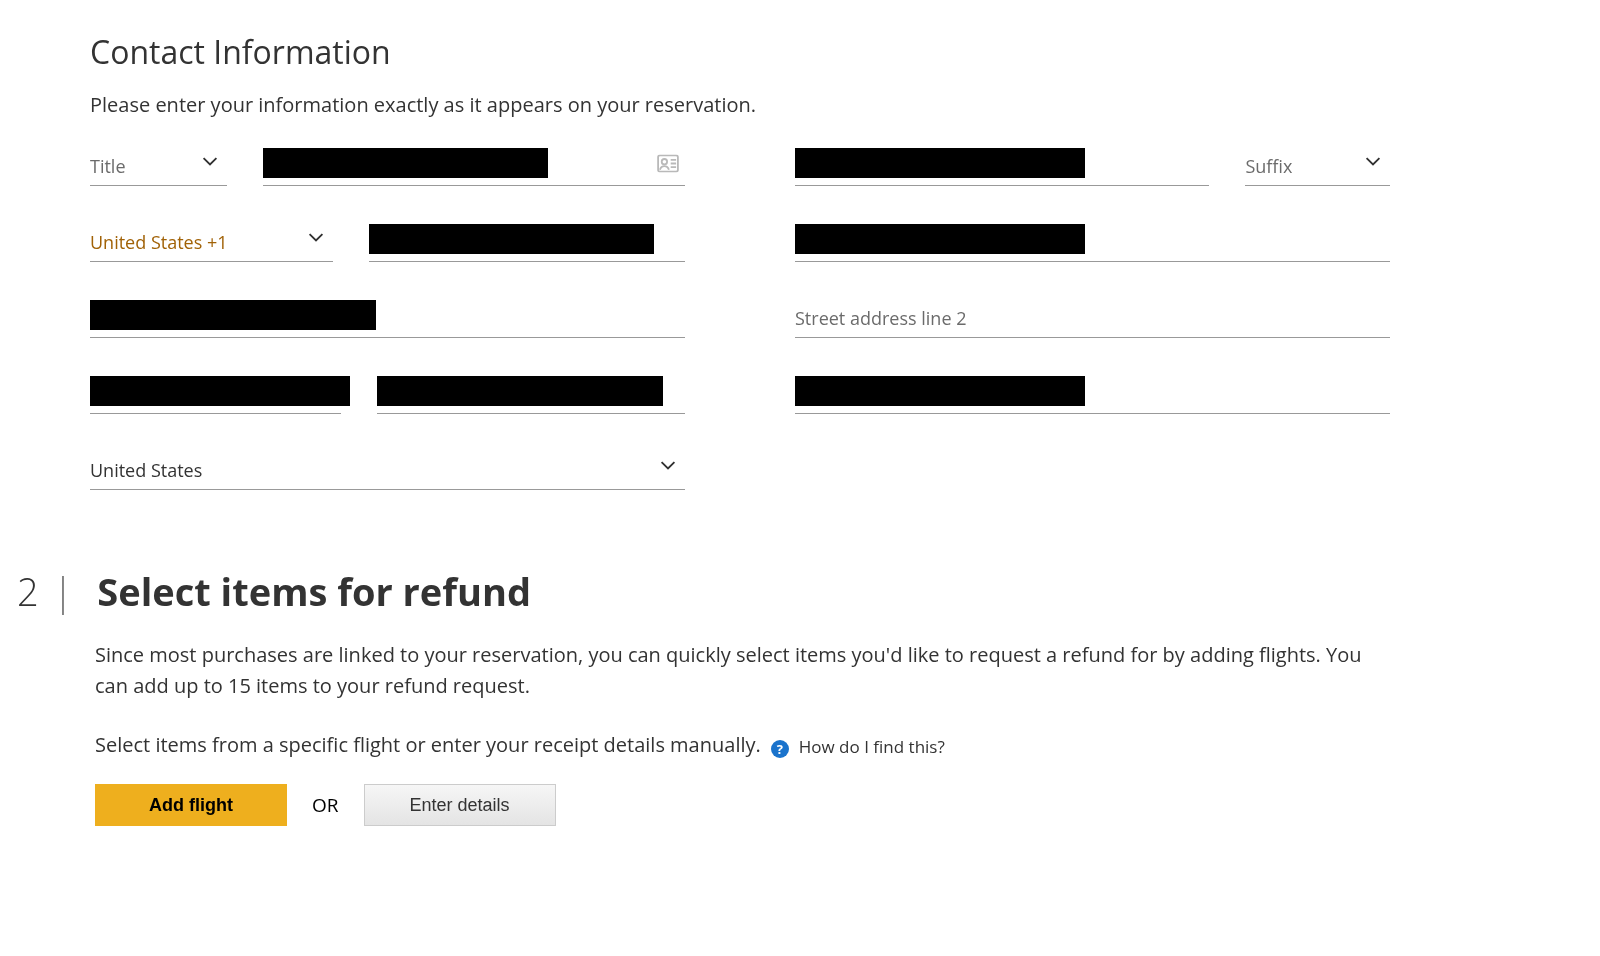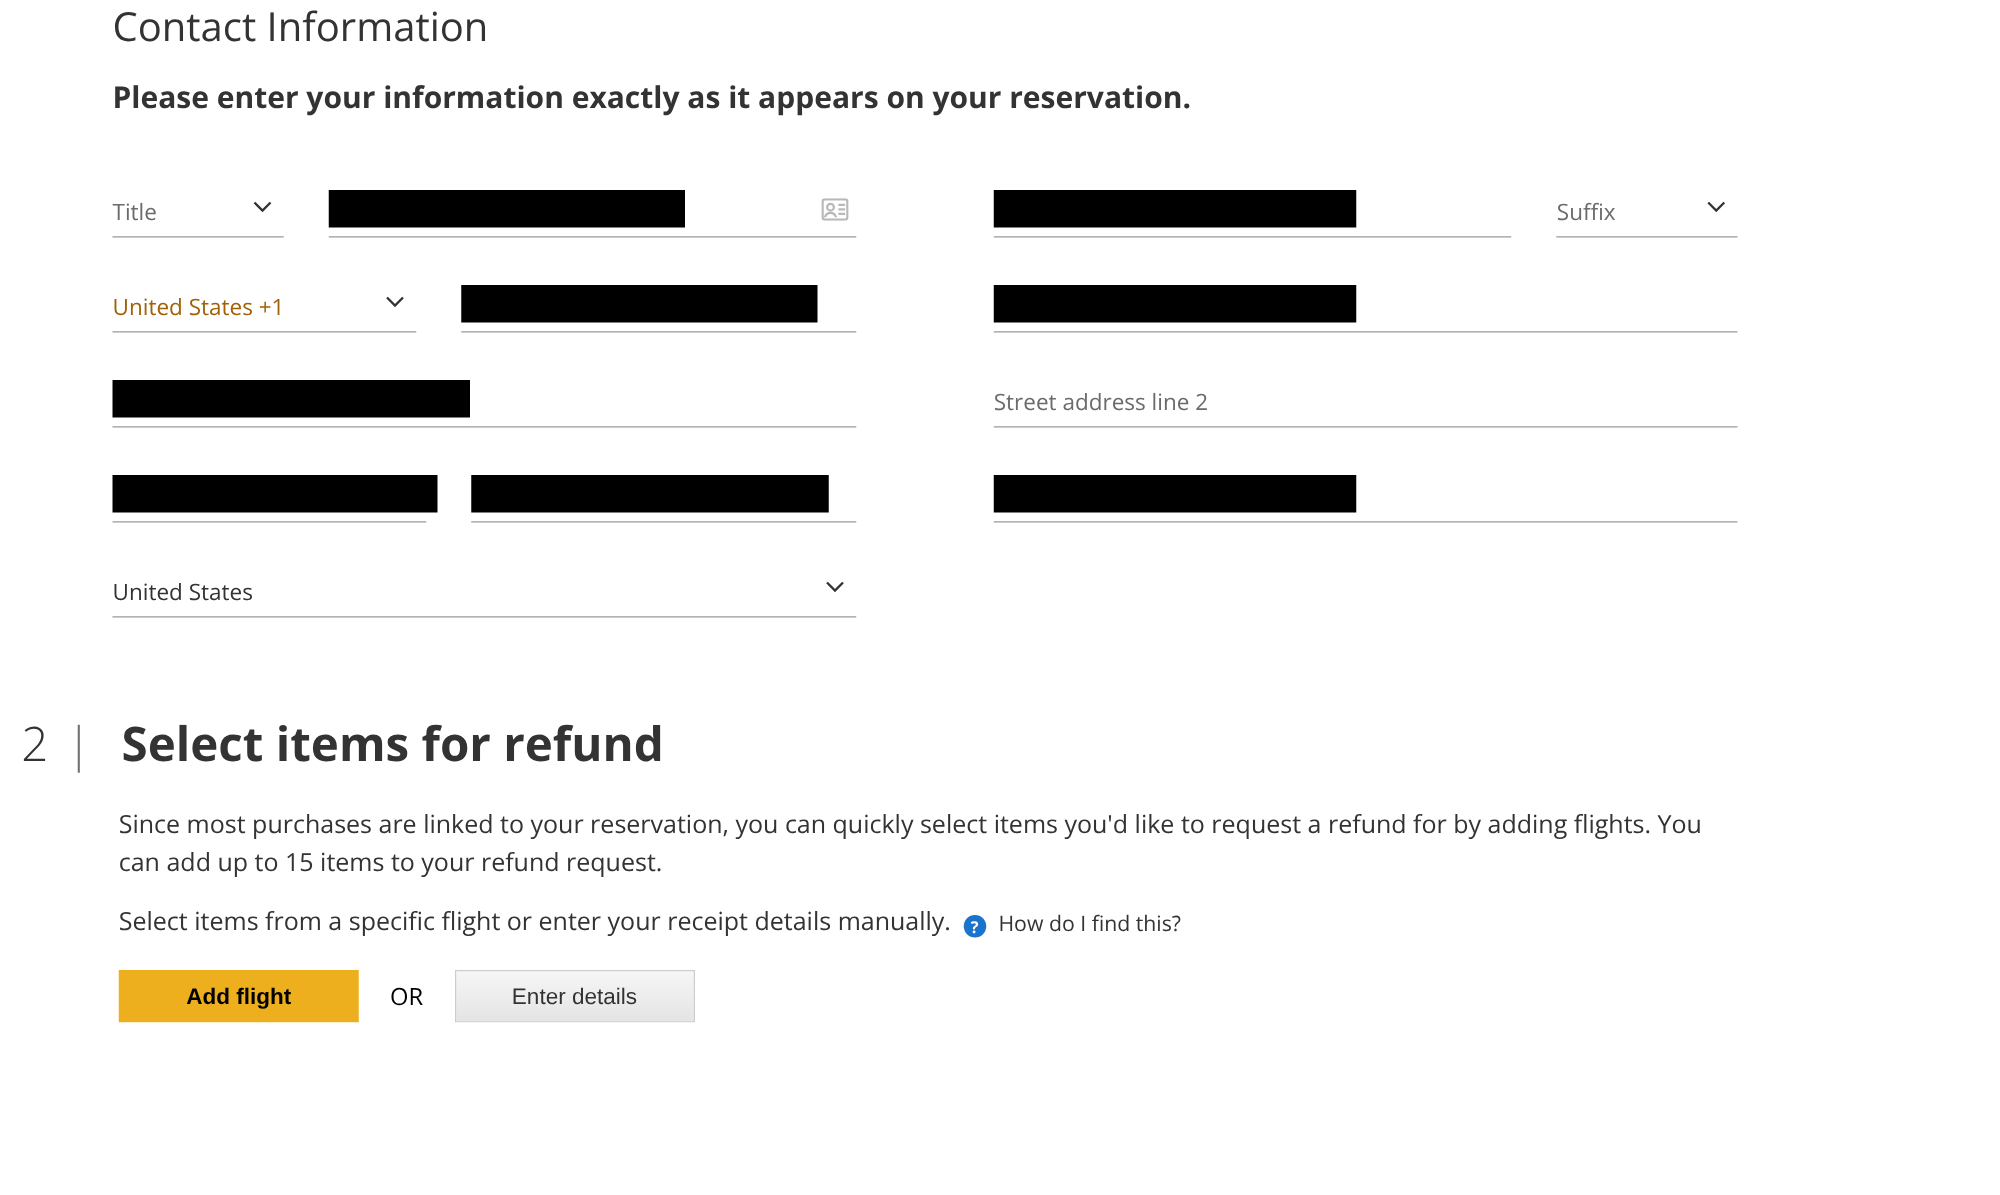--- a/index.html
+++ b/index.html
@@ -6,32 +6,32 @@
   body {
     font-family: "Open Sans", "Helvetica Neue", Arial, sans-serif;
     color: #333;
     background: #fff;
     width: 1600px;
     padding: 0;
   }
   .container {
     padding-left: 90px;
     padding-right: 90px;
+    padding-top: 30px;
   }
   .contact-heading {
     font-size: 32px;
     font-weight: 400;
     color: #333;
     margin-bottom: 18px;
   }
   .contact-subtext {
-    font-size: 24px;
-    color: #333;
-    margin-bottom: 56px;
-    font-weight: bold;
+    font-size: 20px;
+    color: #333;
+    margin-bottom: 28px;
   }
   .form-grid {
     display: flex;
     flex-direction: column;
     gap: 36px;
   }
   .form-row {
     display: flex;
     gap: 110px;
   }
@@ -126,21 +126,21 @@
     font-weight: 700;
     color: #333;
   }
   .sec-body {
     margin-top: 22px;
   }
   .sec-p {
     font-size: 20px;
     line-height: 1.55;
     color: #333;
-    margin-bottom: 18px;
+    margin-bottom: 30px;
     max-width: 1300px;
   }
   .help-line {
     font-size: 20px;
     display: flex;
     align-items: flex-end;
     gap: 10px;
     flex-wrap: wrap;
   }
   .info-icon {

